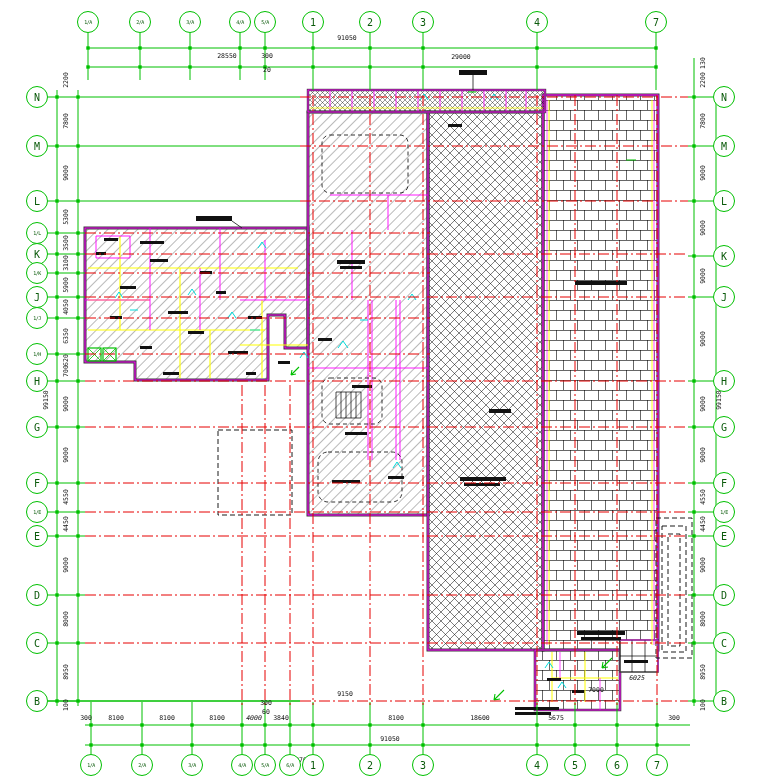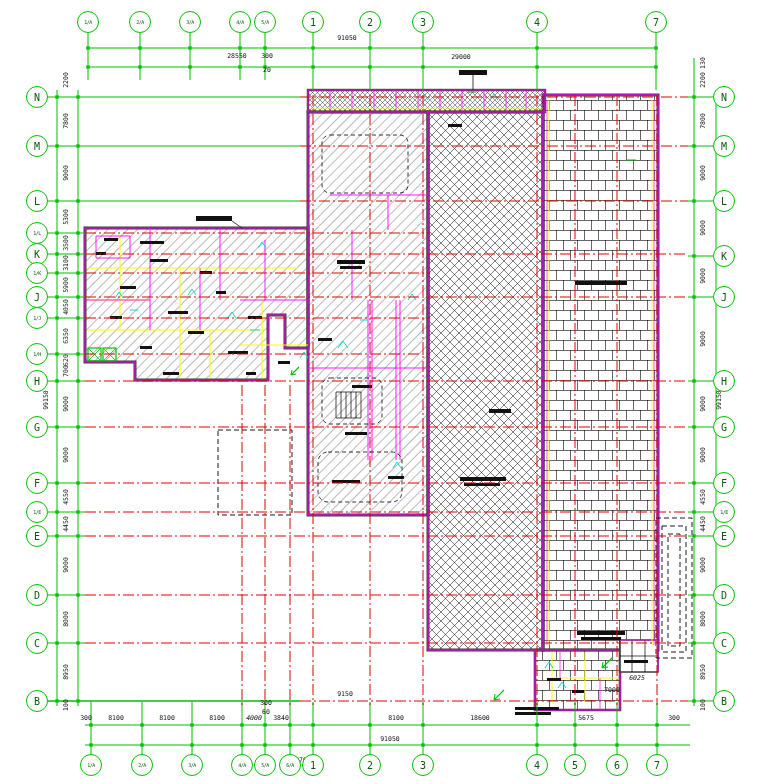--- a/index.html
+++ b/index.html
@@ -517,37 +517,37 @@
       </div>
       <div class="circle main" style="left: 713px; top: 584px;">
         <span>D</span>
       </div>
       <div class="circle main" style="left: 713px; top: 632px;">
         <span>C</span>
       </div>
       <div class="circle main" style="left: 713px; top: 690px;">
         <span>B</span>
       </div>
-      <div class="dim" style="left: 237px; top: 56px; text-align: right;">28550</div>
+      <div class="dim" style="left: 227px; top: 56px; text-align: right;">28550</div>
       <div class="dim" style="left: 267px; top: 56px;">300</div>
       <div class="dim" style="left: 267px; top: 70px;">20</div>
       <div class="dim" style="left: 347px; top: 38px;">91050</div>
       <div class="dim" style="left: 461px; top: 57px;">29000</div>
       <div class="dim" style="left: 86px; top: 718px;">300</div>
       <div class="dim" style="left: 116px; top: 718px;">8100</div>
       <div class="dim" style="left: 167px; top: 718px;">8100</div>
       <div class="dim" style="left: 217px; top: 718px;">8100</div>
       <div class="dim" style="left: 254px; top: 718px; font-style: italic;">4000</div>
       <div class="dim" style="left: 281px; top: 718px;">3840</div>
       <div class="dim" style="left: 303px; top: 760px;">3700</div>
       <div class="dim" style="left: 345px; top: 694px;">9150</div>
       <div class="dim" style="left: 396px; top: 718px;">8100</div>
       <div class="dim" style="left: 480px; top: 718px;">18600</div>
-      <div class="dim" style="left: 556px; top: 718px; margin-left: 30px;">5675</div>
-      <div class="dim" style="left: 596px; top: 690px; margin-left: 16px;">7000</div>
+      <div class="dim" style="left: 556px; top: 718px;">5675</div>
+      <div class="dim" style="left: 596px; top: 690px;">7000</div>
       <div class="dim" style="left: 637px; top: 678px; font-style: italic;">6025</div>
       <div class="dim" style="left: 674px; top: 718px;">300</div>
       <div class="dim" style="left: 390px; top: 739px;">91050</div>
       <div class="dim" style="left: 266px; top: 703px;">300</div>
       <div class="dim" style="left: 266px; top: 712px;">60</div>
       <div class="dim rot" style="left: 66px; top: 80px;">2200</div>
       <div class="dim rot" style="left: 66px; top: 121px;">7800</div>
       <div class="dim rot" style="left: 66px; top: 173px;">9000</div>
       <div class="dim rot" style="left: 66px; top: 217px;">5300</div>
       <div class="dim rot" style="left: 66px; top: 243px;">3500</div>

